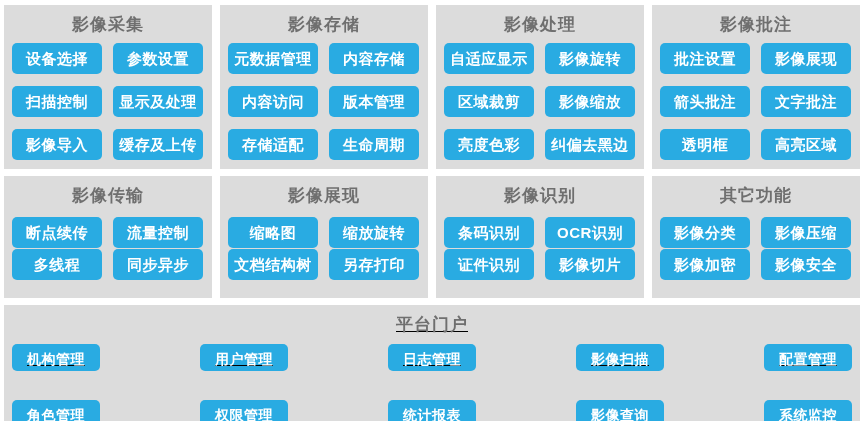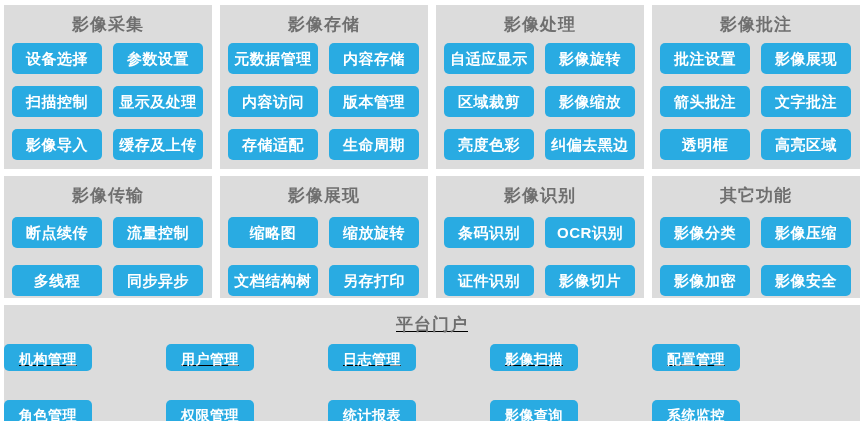--- a/index.html
+++ b/index.html
@@ -29,36 +29,36 @@
     font-size: 17px; font-weight: bold;
     color: var(--title-color);
     padding-top: 9px; line-height: 21px;
     letter-spacing: 1px;
   }
   .btn-grid {
     display: grid; grid-template-columns: 1fr 1fr;
     column-gap: 11px; row-gap: 12px;
     padding: 8px 9px 0 8px;
   }
-  .r2 .btn-grid { padding-top: 11px; row-gap: 17px; }
+  .r2 .btn-grid { padding-top: 11px; row-gap: 1px; }
   .btn {
     display: block;
     background: var(--btn-bg);
     color: var(--btn-text);
     border: none; border-radius: 5px;
     height: 31px;
     font-family: inherit; font-size: 15px; font-weight: bold;
     letter-spacing: 0.5px;
     cursor: pointer;
     white-space: nowrap;
     padding: 7px 2px;
   }
   .portal { height: 113px; text-decoration: underline; }
   .portal-row {
-    display: flex; gap: 74px;
+    display: flex; justify-content: center; gap: 100px;
     margin-top: 9px;
   }
   .portal-row.second { margin-top: 29px; }
   .portal .btn { width: 88px; height: 27px; font-size: 14px; }
 </style>
 </head>
 <body>
 
 <div class="wrap">
 

